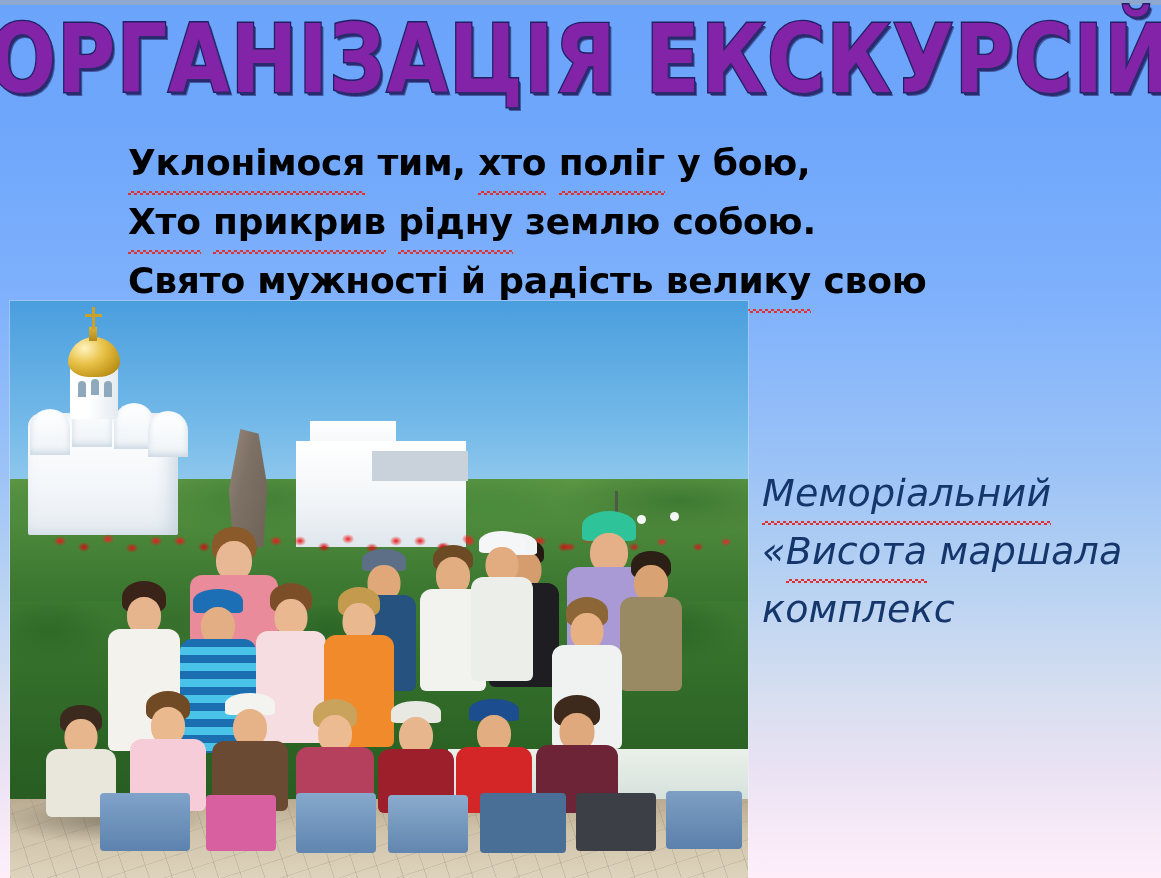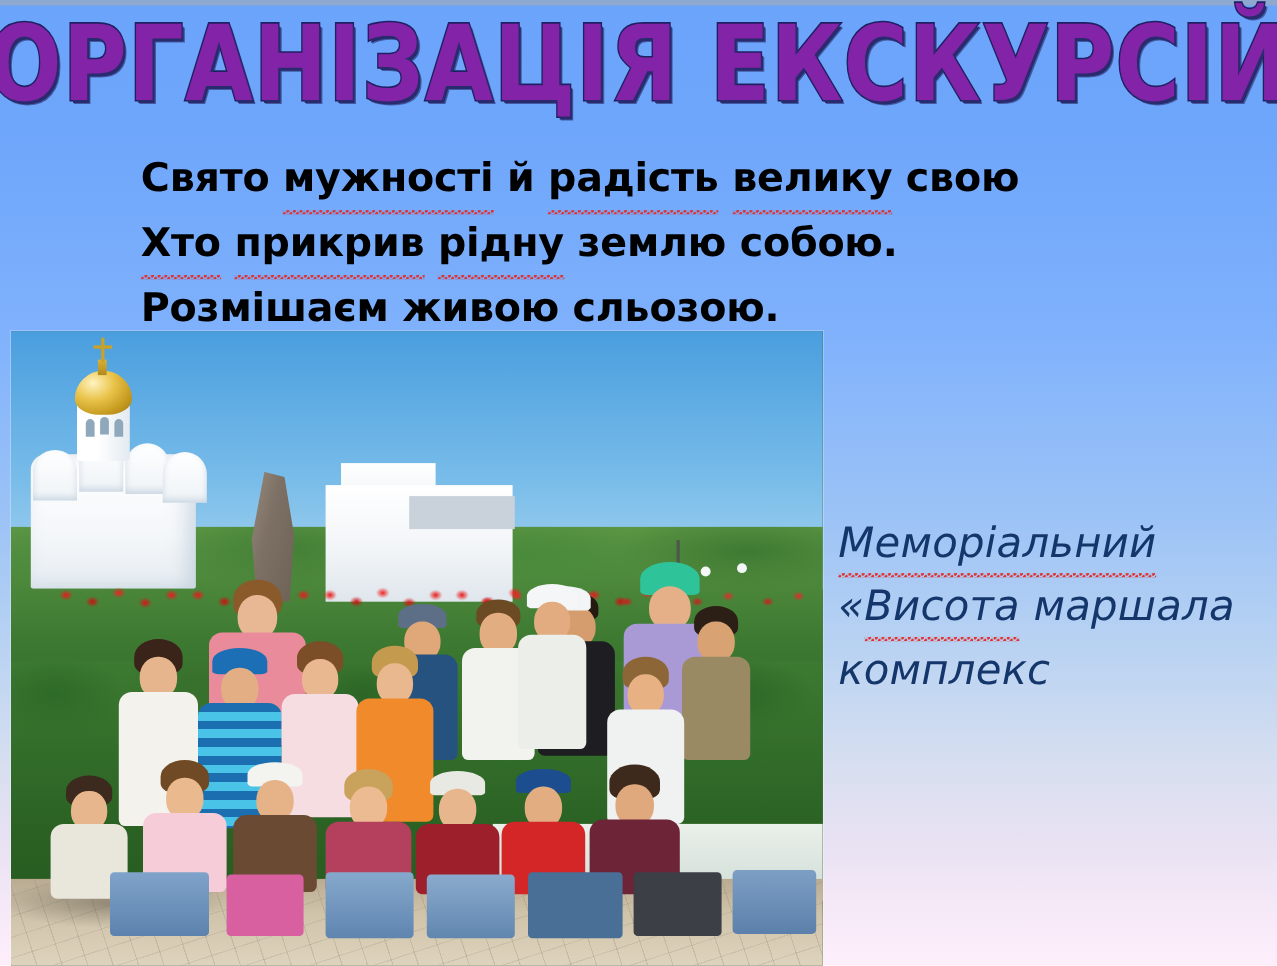--- a/index.html
+++ b/index.html
@@ -281,22 +281,23 @@
 
 <div id="slide">
 
   <div id="top-strip"></div>
 
   <div id="title-wrap">
     <span id="title">ОРГАНІЗАЦІЯ ЕКСКУРСІЙ</span>
   </div>
 
   <div id="poem">
+      <span class="poem-line"><span class="sp">Уклонімося</span><span> тим, </span><span class="sp">хто</span><span> </span><span class="sp">поліг</span><span> у бою,</span></span>
+      <span class="poem-line"><span class="sp">Хто</span><span> </span><span class="sp">прикрив</span><span> </span><span class="sp">рідну</span><span> землю собою.</span></span>
       <span class="poem-line"><span>Свято </span><span class="sp">мужності</span><span> й </span><span class="sp">радість</span><span> </span><span class="sp">велику</span><span> свою</span></span>
-      <span class="poem-line"><span class="sp">Хто</span><span> </span><span class="sp">прикрив</span><span> </span><span class="sp">рідну</span><span> землю собою.</span></span>
       <span class="poem-line"><span class="sp">Розмішаєм</span><span> живою </span><span class="sp">сльозою</span><span>.</span></span>
     </div>
 
   <div id="photo">
     <div class="layer sky"></div>
     <div class="layer hedge"></div>
 
     <div class="layer church-base"></div>
     <div class="layer church-arch a1"></div>
     <div class="layer church-arch a2"></div>

